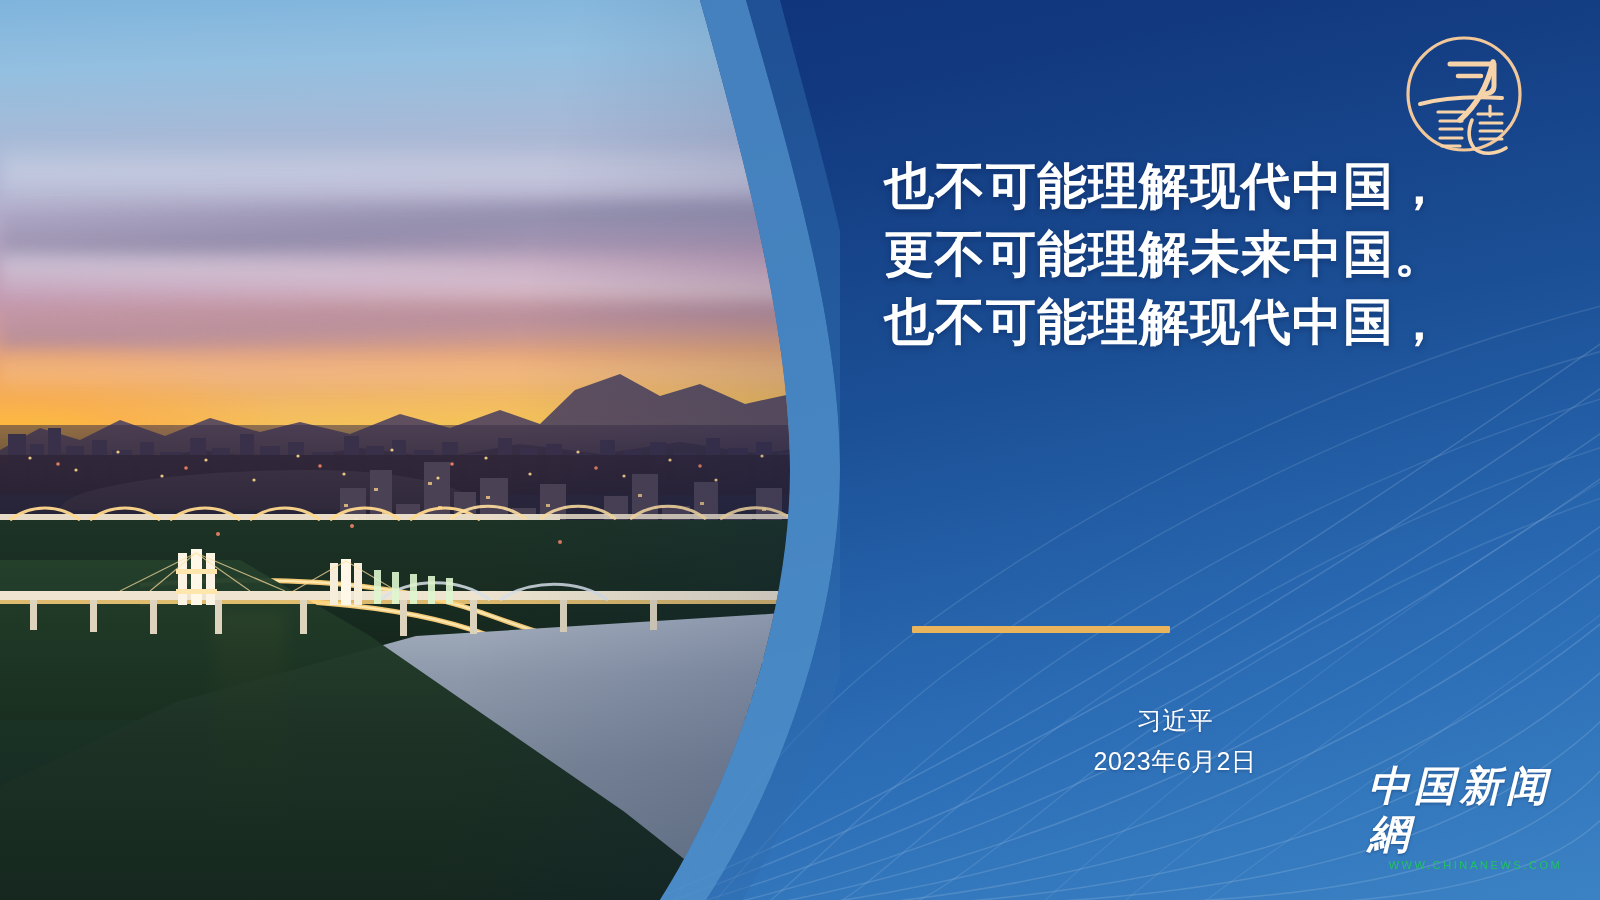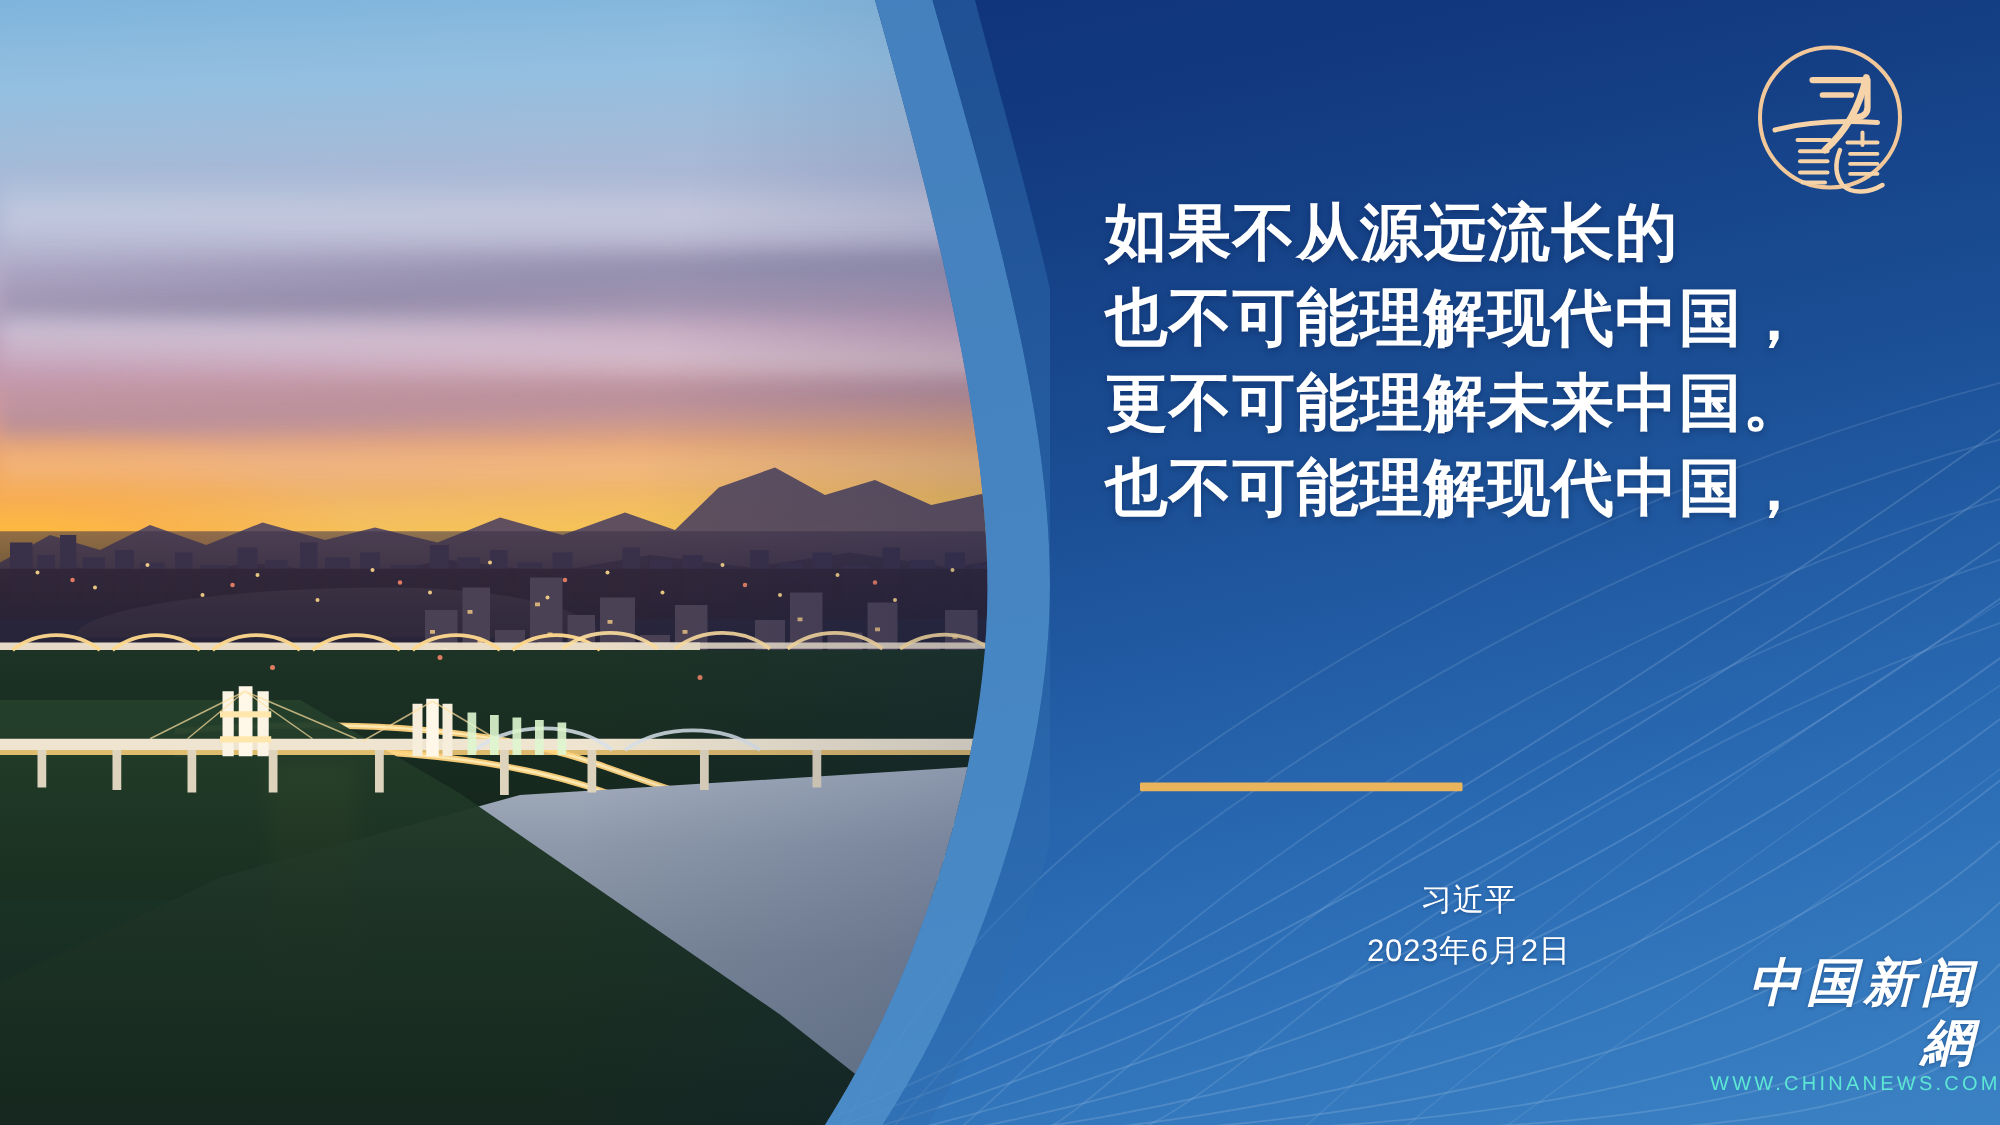--- a/index.html
+++ b/index.html
@@ -126,25 +126,25 @@
     letter-spacing:.5px;
     text-shadow:0 1px 3px rgba(0,20,60,.3);
     text-align:center;
   }
 
   
   .cnlogo{position:absolute;left:1368px;top:762px;width:215px;height:78px;}
   .cnlogo .mark{
     color:#ffffff;font-family:"Liberation Serif","DejaVu Serif",serif;
     font-weight:700;font-size:41px;letter-spacing:5px;
-    font-style:italic;line-height:48px;text-align:right;
+    font-style:italic;line-height:48px;text-align:left;
     text-shadow:0 1px 3px rgba(0,20,60,.35);
   }
   .cnlogo .url{
-    color:#5eead4;font-size:16px;letter-spacing:2.6px;
+    color:#22c55e;font-size:11px;letter-spacing:2.6px;
     text-align:center;margin-top:1px;opacity:.97;
   }
 </style>
 </head>
 <body>
 
 <div id="stage">
 
   <div class="panel-bg"></div>
 
@@ -460,21 +460,20 @@
         <path d="M92,78 L92,88" stroke-width="3.2"></path>
         <path d="M82,95 L104,95" stroke-width="3"></path>
         <path d="M82,103 L104,103" stroke-width="3"></path>
         <path d="M82,111 L104,111" stroke-width="3"></path>
         <path d="M74,92 C70,102 70,112 76,120 C84,128 98,126 108,120" stroke-width="3.6"></path>
       </g>
     </svg>
   </div>
 
   <div class="quote">
-    <div>如果不从源远流长的</div>
     <div>也不可能理解现代中国，</div>
     <div>更不可能理解未来中国。</div>
     <div>也不可能理解现代中国，</div>
   </div>
 
   <div class="rule"></div>
 
   <div class="attr">
     <div>习近平</div>
     <div>2023年6月2日</div>

